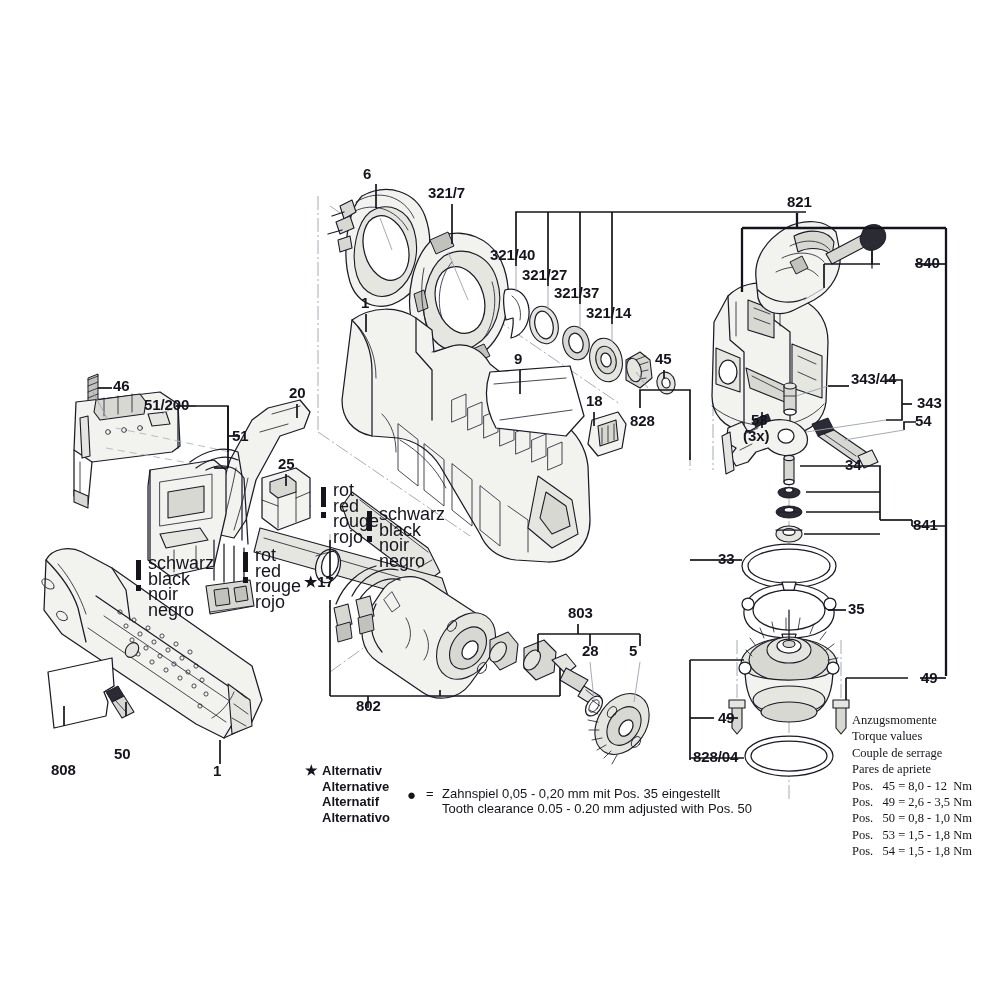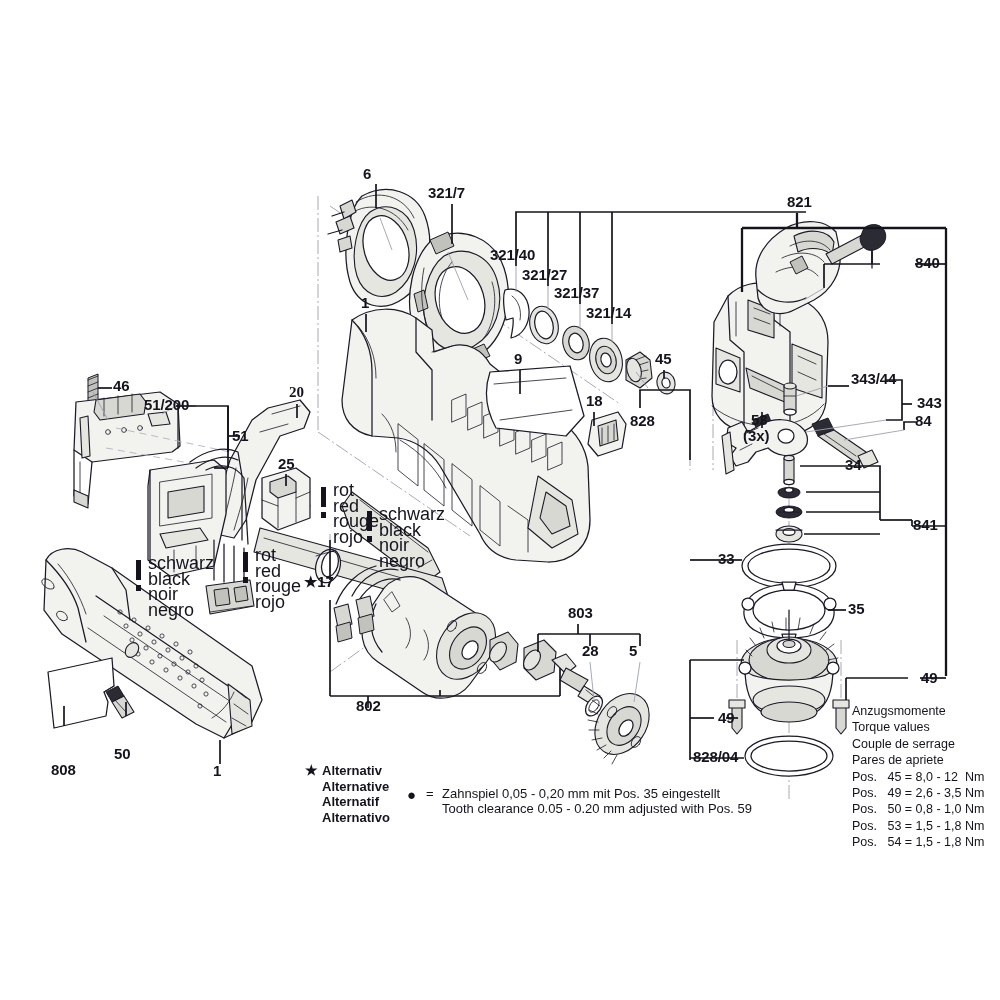--- a/index.html
+++ b/index.html
@@ -47,23 +47,23 @@
   }
   .note {
     position: absolute;
     font-family: "Liberation Sans", sans-serif;
     font-size: 13px; font-weight: normal;
     color: #14141e; white-space: nowrap; line-height: 15.5px;
   }
   .note.bold { font-weight: bold; }
   .torque {
     position: absolute;
-    font-family: Liberation Sans, sans-serif;
+    font-family: Liberation Serif, serif;
     font-size: 12.5px; line-height: 16.4px;
-    color: #14141e; white-space: pre;
+    color: #14141e; white-space: pre; margin-top: 9px;
   }
   .colorcode { position: absolute; line-height: 15.5px; font-size: 18px; white-space: nowrap; }
   .star { font-size: 15px; line-height: 1; }
 </style>
 </head>
 <body>
 
 <div id="stage">
 
   <svg class="layer" viewBox="0 0 1000 1000">
@@ -628,34 +628,34 @@
     <div class="lbl" style="left:586px; top:304px;">321/14</div>
     <div class="lbl" style="left:361px; top:294px;">1</div>
     <div class="lbl" style="left:514px; top:350px;">9</div>
     <div class="lbl" style="left:586px; top:392px;">18</div>
     <div class="lbl" style="left:655px; top:350px;">45</div>
     <div class="lbl" style="left:630px; top:412px;">828</div>
     <div class="lbl" style="left:787px; top:193px;">821</div>
     <div class="lbl" style="left:915px; top:254px;">840</div>
     <div class="lbl" style="left:851px; top:370px;">343/44</div>
     <div class="lbl" style="left:917px; top:394px;">343</div>
-    <div class="lbl" style="left:915px; top:412px;">84</div>
+    <div class="lbl" style="left:915px; top:412px;">54</div>
     <div class="lbl" style="left:751px; top:411px;">53</div>
     <div class="lbl" style="left:743px; top:427px;">(3x)</div>
     <div class="lbl" style="left:845px; top:456px;">34</div>
     <div class="lbl" style="left:913px; top:516px;">841</div>
     <div class="lbl" style="left:718px; top:550px;">33</div>
     <div class="lbl" style="left:848px; top:600px;">35</div>
     <div class="lbl" style="left:921px; top:669px;">49</div>
     <div class="lbl" style="left:718px; top:709px;">49</div>
     <div class="lbl" style="left:693px; top:748px;">828/04</div>
     <div class="lbl" style="left:113px; top:377px;">46</div>
     <div class="lbl" style="left:144px; top:396px;">51/200</div>
     <div class="lbl" style="left:232px; top:427px;">51</div>
-    <div class="lbl" style="left:289px; top:384px;font-family:Liberation Serif, serif;">20</div>
+    <div class="lbl" style="left:289px; top:384px;">20</div>
     <div class="lbl" style="left:278px; top:455px;">25</div>
     <div class="lbl" style="left:304px; top:573px;">
       <span class="star">★</span><span>17</span>
     </div>
     <div class="lbl" style="left:356px; top:697px;">802</div>
     <div class="lbl" style="left:568px; top:604px;">803</div>
     <div class="lbl" style="left:582px; top:642px;">28</div>
     <div class="lbl" style="left:629px; top:642px;">5</div>
     <div class="lbl" style="left:51px;  top:724px;margin-top:37px;">808</div>
     <div class="lbl" style="left:114px; top:714px;margin-top:31px;">50</div>
@@ -711,21 +711,21 @@
     <div>Alternativ</div>
     <div>Alternative</div>
     <div>Alternatif</div>
     <div>Alternativo</div>
   </div>
 
   <div style="position:absolute; left:408px; top:786px;">
     <span style="position:absolute; left:-1px; top:1px; font-size:15px; line-height:1;">●</span>
     <span class="note" style="left:18px; top:0px;">=</span>
     <span class="note" style="left:34px; top:0px;">Zahnspiel 0,05 - 0,20 mm mit Pos. 35 eingestellt</span>
-    <span class="note" style="left:34px; top:15px;">Tooth clearance 0.05 - 0.20 mm adjusted with Pos. 59</span>
+    <span class="note" style="left:34px; top:15px;">Tooth clearance 0.05 - 0.20 mm adjusted with Pos. 50</span>
   </div>
 
   <div class="torque" style="left:852px; top:703px;">Anzugsmomente
 Torque values
 Couple de serrage
 Pares de apriete
 Pos.   45 = 8,0 - 12  Nm
 Pos.   49 = 2,6 - 3,5 Nm
 Pos.   50 = 0,8 - 1,0 Nm
 Pos.   53 = 1,5 - 1,8 Nm

